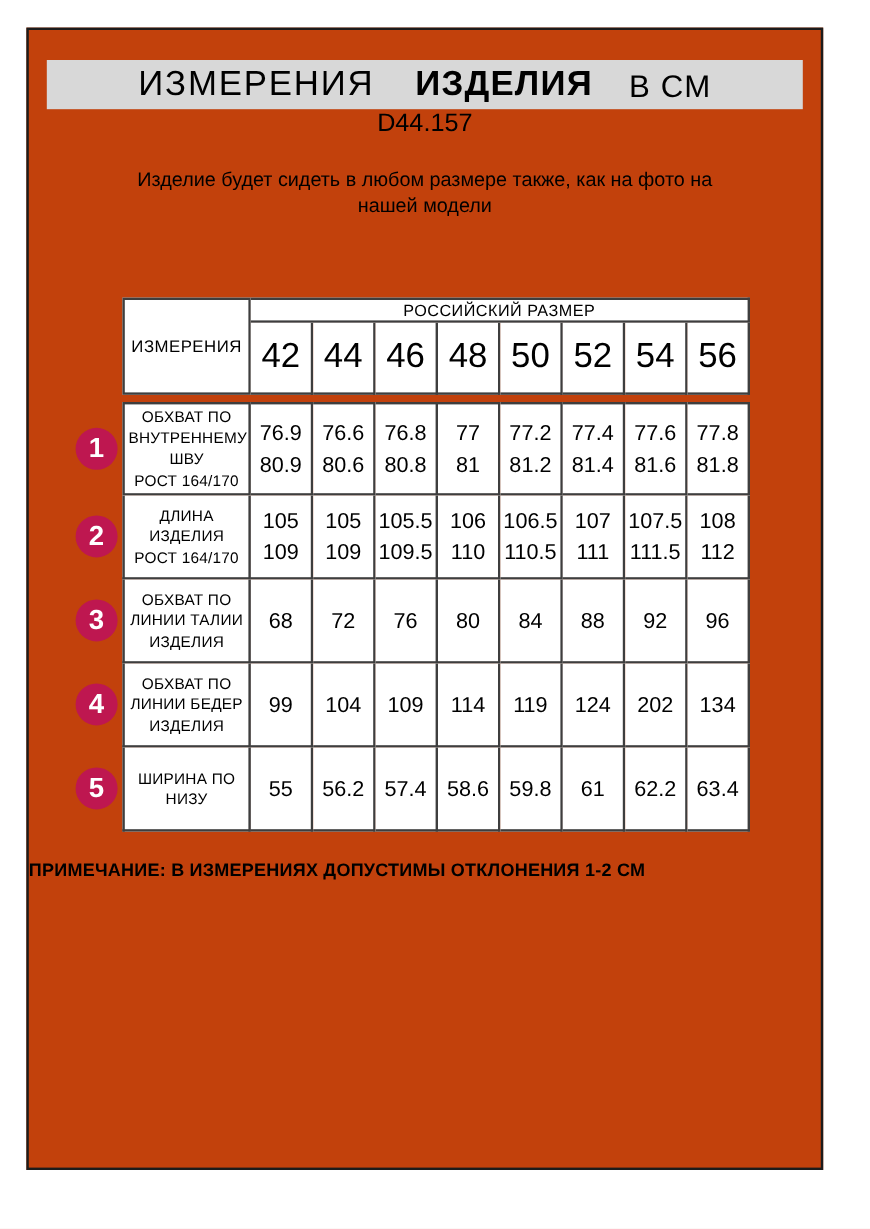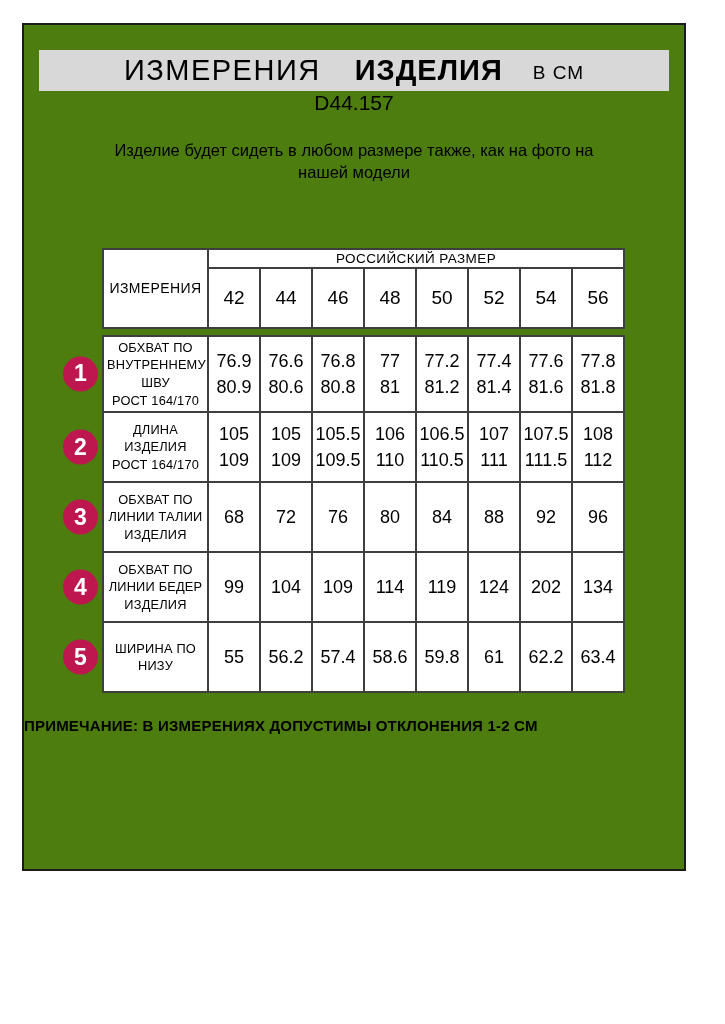--- a/index.html
+++ b/index.html
@@ -9,23 +9,23 @@
     margin:0;padding:0;
     width:725px;height:1024px;
     background:#ffffff;
     font-family:"Liberation Sans","DejaVu Sans",sans-serif;
     color:#000;
     overflow:hidden;
   }
   .page-frame{
     position:absolute;
     left:22px;top:23px;
-    width:664px;height:848px;
+    width:664px;height:952px;
     border:2px solid #1c1c1c;
-    background:#4d7c0f;
+    background:#c2410c;
     box-sizing:border-box;
   }
   
   .header-band{
     margin:25px 15px 0 15px;
     height:41px;
     background:#d8d8d8;
     display:flex;
     align-items:center;
     justify-content:center;
@@ -34,21 +34,21 @@
     font-size:29px;
     letter-spacing:1.5px;
   }
   .band-word-bold{
     font-size:29px;
     font-weight:bold;
     letter-spacing:1px;
     margin-left:34px;
   }
   .band-unit{
-    font-size:19px;
+    font-size:26px;
     letter-spacing:1px;
     margin-left:30px;
     padding-top:4px;
   }
   .model-code{
     text-align:center;
     font-size:21px;
   }
   .fit-description{
     text-align:center;
@@ -88,21 +88,21 @@
     letter-spacing:0.4px;
   }
   .group-cell{
     border-top:2px solid var(--line);
     height:21px;
     font-size:13.5px;
     letter-spacing:0.4px;
   }
   .size-th{
     height:60px;
-    font-size:19px;
+    font-size:29px;
     font-weight:bold;
   }
   tr.gap td{
     border:none;
     height:6px;
     padding:0;
     background:transparent;
   }
   tr.gap + tr td{
     border-top:2px solid var(--line);

